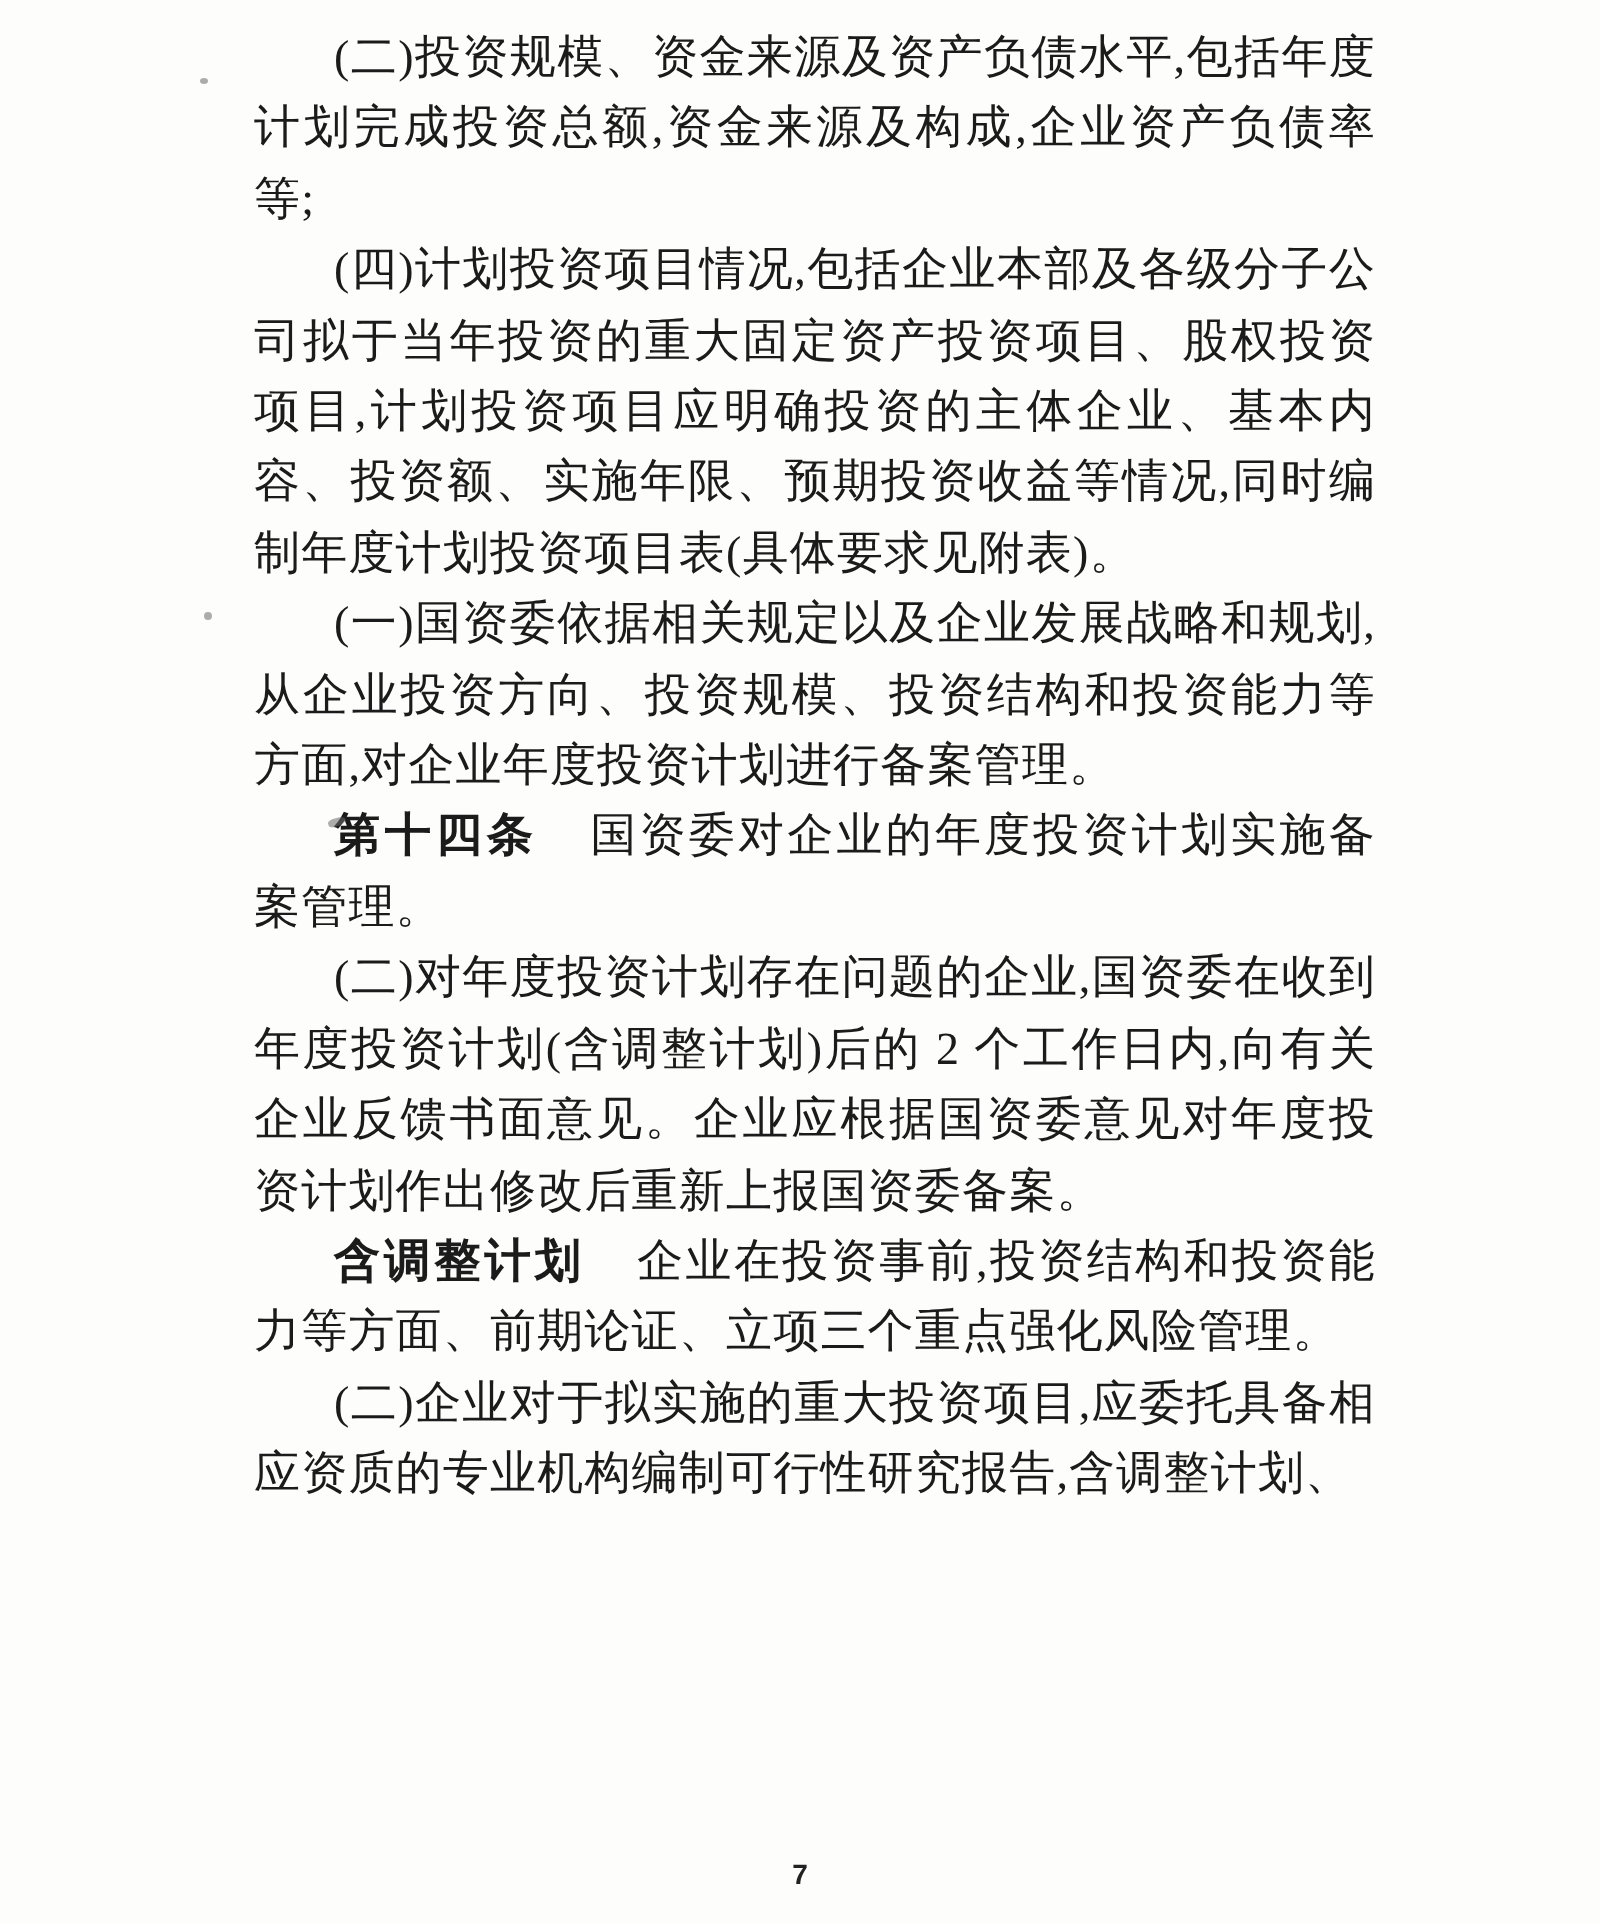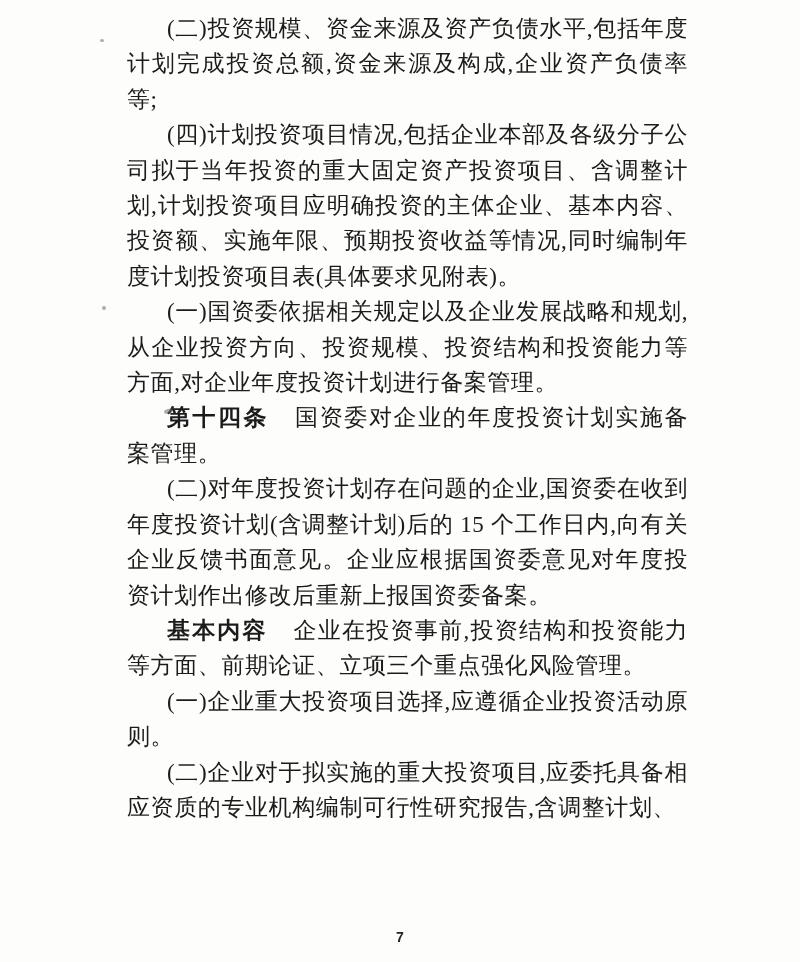--- a/index.html
+++ b/index.html
@@ -62,31 +62,30 @@
 </head>
 <body>
 
 <div class="page">
 
   <div class="text-column">
 
     <p class="para"><span>(二)投资规模、资金来源及资产负债水平,包括年度计划完成投资总额,资金来源及构成,企业资产负债率等;</span></p>
 
 
-    <p class="para"><span>(四)计划投资项目情况,包括企业本部及各级分子公司拟于当年投资的重大固定资产投资项目、含调整计划,计划投资项目应明确投资的主体企业、基本内容、投资额、实施年限、预期投资收益等情况,同时编制年度计划投资项目表(具体要求见附表)。</span></p>
+    <p class="para"><span>(四)计划投资项目情况,包括企业本部及各级分子公司拟于当年投资的重大固定资产投资项目、股权投资项目,计划投资项目应明确投资的主体企业、基本内容、投资额、实施年限、预期投资收益等情况,同时编制年度计划投资项目表(具体要求见附表)。</span></p>
 
     <p class="para"><span>(一)国资委依据相关规定以及企业发展战略和规划,从企业投资方向、投资规模、投资结构和投资能力等方面,对企业年度投资计划进行备案管理。</span></p>
 
     <p class="para"><span class="article-label">第十四条</span><span>国资委对企业的年度投资计划实施备案管理。</span></p>
 
-    <p class="para"><span>(二)对年度投资计划存在问题的企业,国资委在收到年度投资计划(含调整计划)后的 15 个工作日内,向有关企业反馈书面意见。企业应根据国资委意见对年度投资计划作出修改后重新上报国资委备案。</span></p>
+    <p class="para"><span>(二)对年度投资计划存在问题的企业,国资委在收到年度投资计划(含调整计划)后的 2 个工作日内,向有关企业反馈书面意见。企业应根据国资委意见对年度投资计划作出修改后重新上报国资委备案。</span></p>
 
-    <p class="para"><span class="article-label">基本内容</span><span>企业在投资事前,投资结构和投资能力等方面、前期论证、立项三个重点强化风险管理。</span></p>
+    <p class="para"><span class="article-label">含调整计划</span><span>企业在投资事前,投资结构和投资能力等方面、前期论证、立项三个重点强化风险管理。</span></p>
 
-    <p class="para"><span>(一)企业重大投资项目选择,应遵循企业投资活动原则。</span></p>
 
     <p class="para"><span>(二)企业对于拟实施的重大投资项目,应委托具备相应资质的专业机构编制可行性研究报告,含调整计划、</span></p>
 
   </div>
 
   <div class="page-number">7</div>
 
   <div class="speck speck-1"></div>
   <div class="speck speck-2"></div>
   <div class="speck speck-3"></div>

